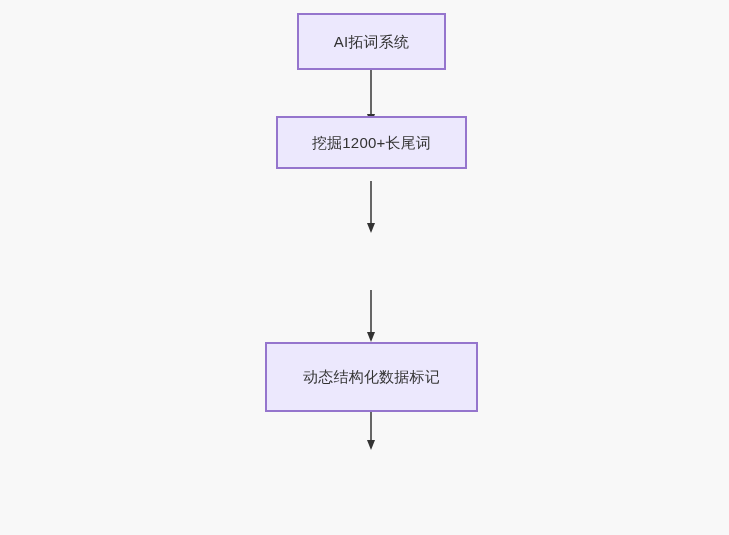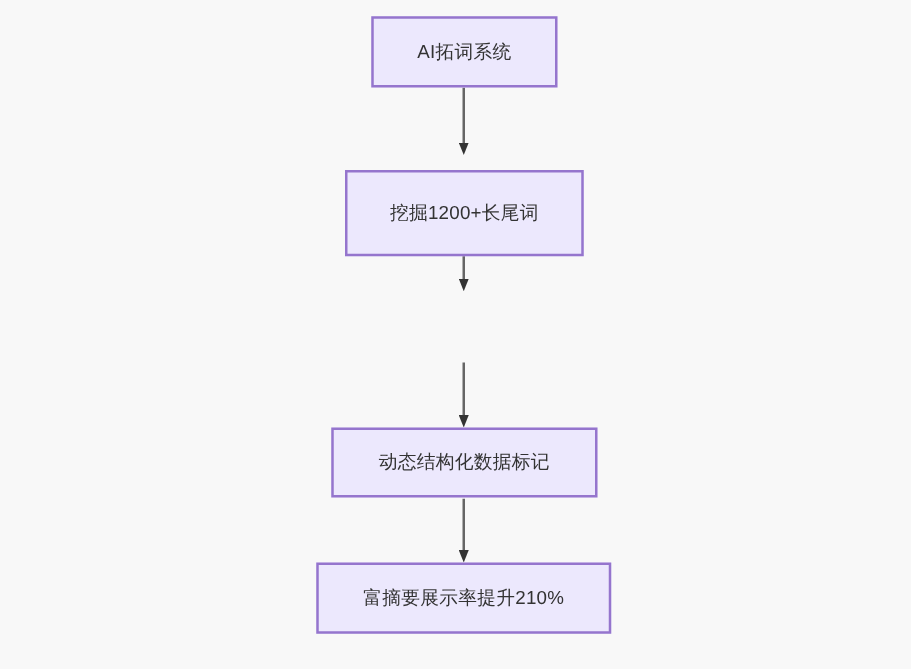--- a/index.html
+++ b/index.html
@@ -56,23 +56,23 @@
     font-size: 15px;
     line-height: 1.2;
     font-weight: 400;
     text-align: center;
     white-space: nowrap;
     letter-spacing: 0.2px;
   }
 
   
   .node-1 { left: 297px; top: 13px;  width: 149px; height: 57px; }
-  .node-2 { left: 276px; top: 136px; width: 191px; height: 69px; }
+  .node-2 { left: 276px; top: 116px; width: 191px; height: 53px; }
   .node-3 { left: 261px; top: 233px; width: 221px; height: 57px; }
-  .node-4 { left: 265px; top: 342px; width: 213px; height: 56px; }
+  .node-4 { left: 265px; top: 342px; width: 213px; height: 70px; }
   .node-5 { left: 253px; top: 450px; width: 236px; height: 57px; }
 </style>
 </head>
 <body>
 
 <div id="flowchart">
 
   <svg id="edge-layer" viewBox="0 0 729 535">
     <defs>
       <marker id="arrowhead" markerWidth="10" markerHeight="8" refX="2" refY="4" orient="auto" markerUnits="userSpaceOnUse">
@@ -97,18 +97,15 @@
 
     <div class="node node-2">
       <span class="node-label">挖掘1200+长尾词</span>
     </div>
 
 
     <div class="node node-4">
       <span class="node-label">动态结构化数据标记</span>
     </div>
 
-    <div class="node node-5">
-      <span class="node-label">富摘要展示率提升210%</span>
-    </div>
 
   </div>
 </div>
 
 </body></html>

